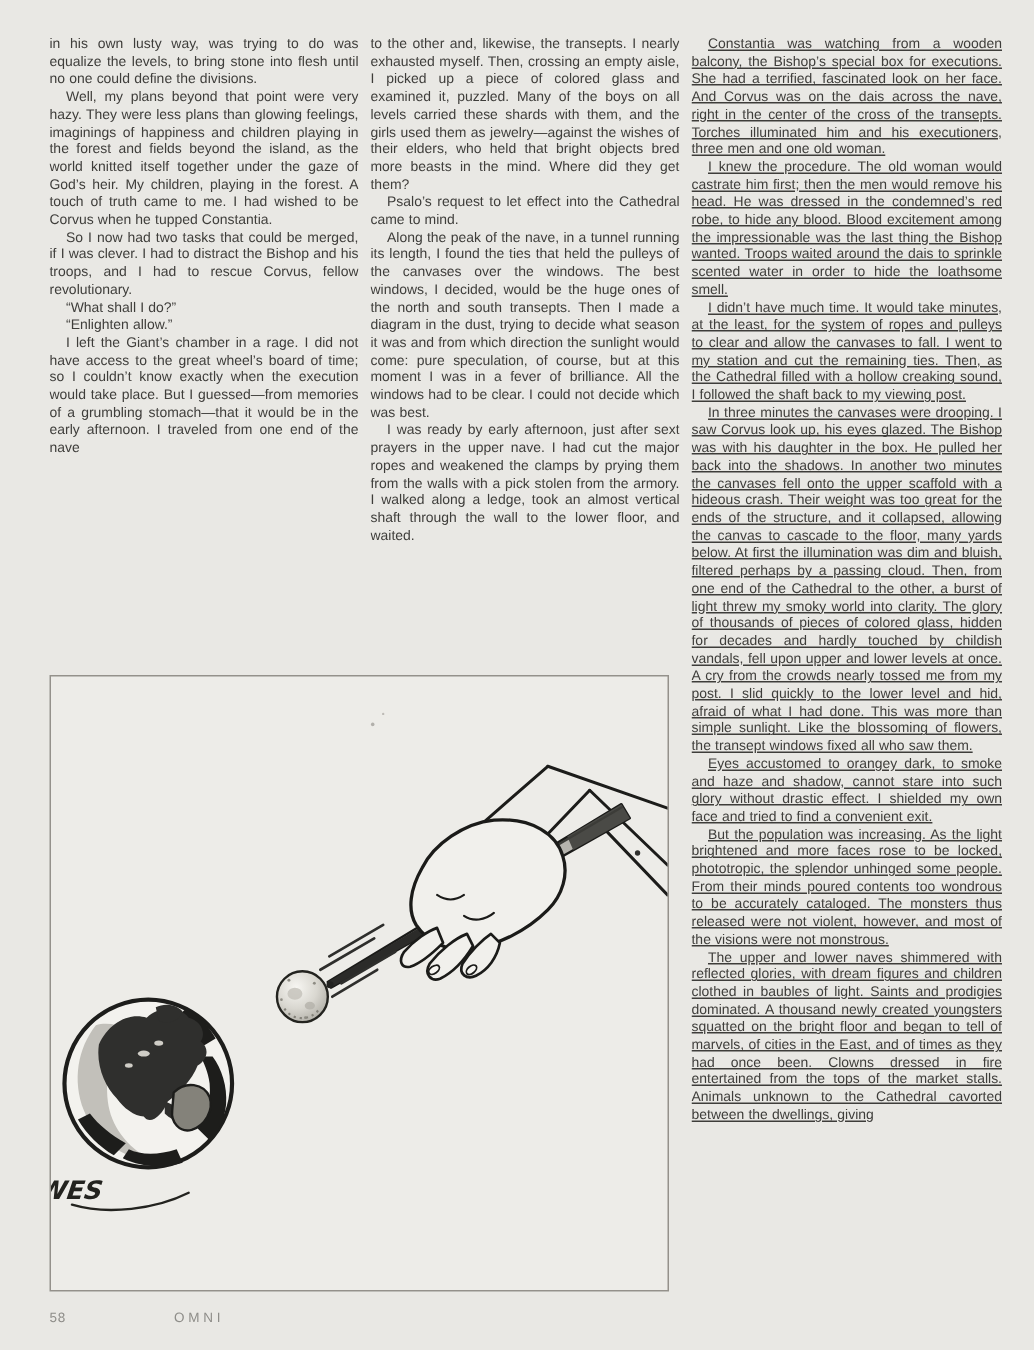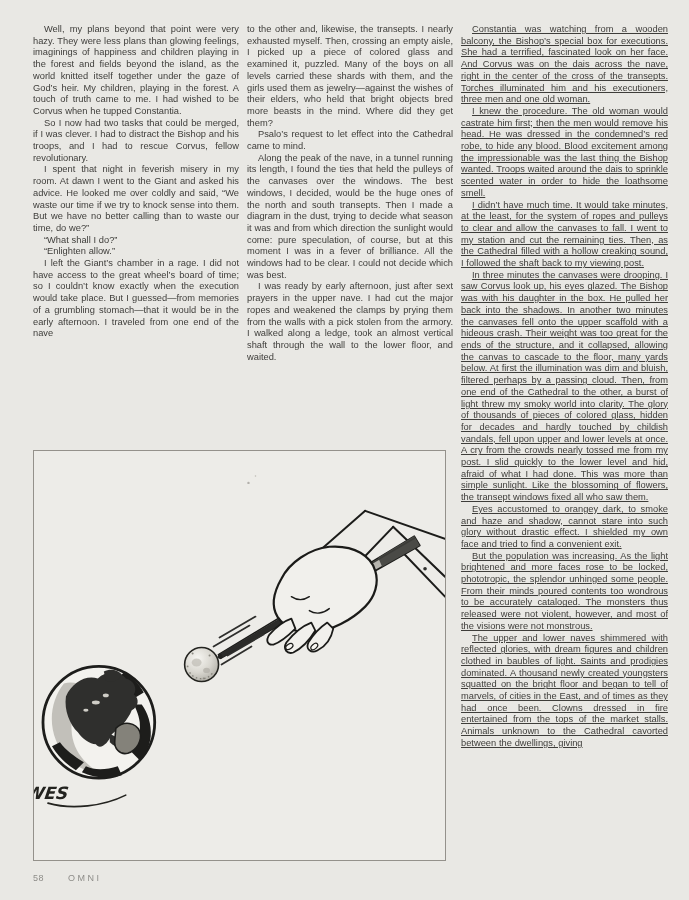--- a/index.html
+++ b/index.html
@@ -21,31 +21,31 @@
   #col3{left:461px;width:207px;height:866px;text-decoration:underline;}
   .illus{
     position:absolute;left:33px;top:450px;width:413px;height:411px;
     background:#edece8;border:1px solid #94918b;box-sizing:border-box;
   }
   .illus svg{display:block;width:100%;height:100%;}
   .footer{
     position:absolute;left:33px;top:873px;
     font-size:9px;color:#8e8d89;letter-spacing:.5px;
   }
-  .footer .mag{margin-left:24px;letter-spacing:2.5px;}
+  .footer .mag{margin-left:72px;letter-spacing:2.5px;}
 </style>
 </head>
 <body>
 
 <div class="page">
 
   <div class="col" id="col1">
+    <p>in his own lusty way, was trying to do was equalize the levels, to bring stone into flesh until no one could define the divisions.</p>
     <p class="ind">Well, my plans beyond that point were very hazy. They were less plans than glowing feelings, imaginings of happiness and children playing in the forest and fields beyond the island, as the world knitted itself together under the gaze of God’s heir. My children, playing in the forest. A touch of truth came to me. I had wished to be Corvus when he tupped Constantia.</p>
     <p class="ind">So I now had two tasks that could be merged, if I was clever. I had to distract the Bishop and his troops, and I had to rescue Corvus, fellow revolutionary.</p>
-    <p class="ind">I spent that night in feverish misery in my room. At dawn I went to the Giant and asked his advice. He looked me over coldly and said, “We waste our time if we try to knock sense into them. But we have no better calling than to waste our time, do we?”</p>
     <p class="ind">“What shall I do?”</p>
     <p class="ind">“Enlighten allow.”</p>
     <p class="ind">I left the Giant’s chamber in a rage. I did not have access to the great wheel’s board of time; so I couldn’t know exactly when the execution would take place. But I guessed—from memories of a grumbling stomach—that it would be in the early afternoon. I traveled from one end of the nave</p>
   </div>
 
   <div class="col" id="col2">
     <p>to the other and, likewise, the transepts. I nearly exhausted myself. Then, crossing an empty aisle, I picked up a piece of colored glass and examined it, puzzled. Many of the boys on all levels carried these shards with them, and the girls used them as jewelry—against the wishes of their elders, who held that bright objects bred more beasts in the mind. Where did they get them?</p>
     <p class="ind">Psalo’s request to let effect into the Cathedral came to mind.</p>
     <p class="ind">Along the peak of the nave, in a tunnel running its length, I found the ties that held the pulleys of the canvases over the windows. The best windows, I decided, would be the huge ones of the north and south transepts. Then I made a diagram in the dust, trying to decide what season it was and from which direction the sunlight would come: pure speculation, of course, but at this moment I was in a fever of brilliance. All the windows had to be clear. I could not decide which was best.</p>
     <p class="ind">I was ready by early afternoon, just after sext prayers in the upper nave. I had cut the major ropes and weakened the clamps by prying them from the walls with a pick stolen from the armory. I walked along a ledge, took an almost vertical shaft through the wall to the lower floor, and waited.</p>

